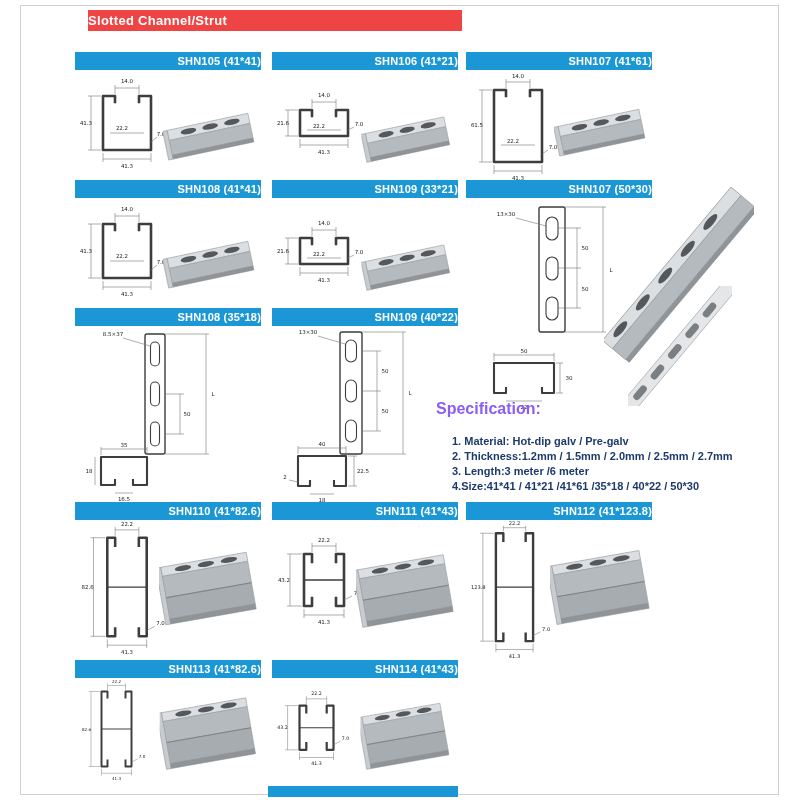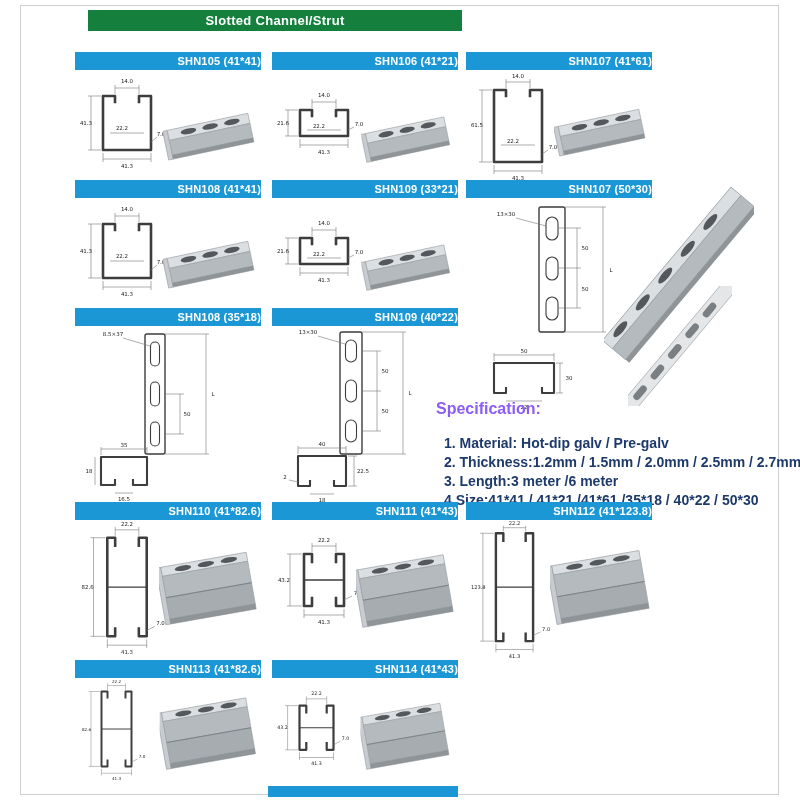--- a/index.html
+++ b/index.html
@@ -1,34 +1,34 @@
 <!DOCTYPE html>
 <html><head>
 <meta charset="utf-8">
 <style>
   html,body{margin:0;padding:0;background:#ffffff;}
   #page{position:relative;width:800px;height:800px;background:#fff;font-family:"Liberation Sans",sans-serif;overflow:hidden;}
   .page-border{position:absolute;left:20px;top:5px;width:757px;height:788px;border:1px solid #cfcfcf;}
-  .title-bar{position:absolute;left:88px;top:10px;width:374px;height:21px;background:#15803d;color:#fff;
-    font-weight:bold;font-size:13px;text-align:center;line-height:21px;letter-spacing:.3px;}
+  .title-bar{position:absolute;left:88px;top:10px;width:374px;height:21px;background:#ef4444;color:#fff;
+    font-weight:bold;font-size:13px;line-height:21px;letter-spacing:.3px;}
   .cell{position:absolute;text-align:right;}
   .cell-header{background:#1b97d5;color:#fff;font-weight:bold;font-size:11px;height:18px;line-height:18px;
     padding-left:7px;letter-spacing:.2px;}
   .cell-body{position:relative;}
   .abs{position:absolute;}
   .prof{fill:none;stroke:#3d3d3d;stroke-width:2.6;stroke-linejoin:round;stroke-linecap:square;}
   .prof-mid{stroke:#3d3d3d;stroke-width:1.3;}
   .prof2{fill:none;stroke:#3d3d3d;stroke-width:2.1;stroke-linejoin:round;}
   .prof-thin{fill:#fff;stroke:#3d3d3d;stroke-width:1.4;}
   .slot{fill:#fff;stroke:#3d3d3d;stroke-width:1.1;}
   .dim line{stroke:#777;stroke-width:0.6;}
   .dtxt{font-size:5.5px;fill:#222;text-anchor:middle;font-family:"DejaVu Sans",sans-serif;}
   .spec{position:absolute;}
   .spec-heading{font-size:16px;font-weight:bold;color:#8b5cf6;margin-bottom:17px;}
-  .spec-line{font-size:14px;font-weight:bold;color:#1d3a6b;margin:3px 8px;white-space:nowrap;}
+  .spec-line{font-size:11px;font-weight:bold;color:#1d3a6b;margin:3px 16px;white-space:nowrap;}
   .bottom-bar{position:absolute;background:#1b97d5;}
 </style>
 </head>
 <body>
 
 <div id="page">
 
   <svg width="0" height="0" style="position:absolute" aria-hidden="true">
     <defs>
       <symbol id="photo-single" viewBox="0 0 120 78">

